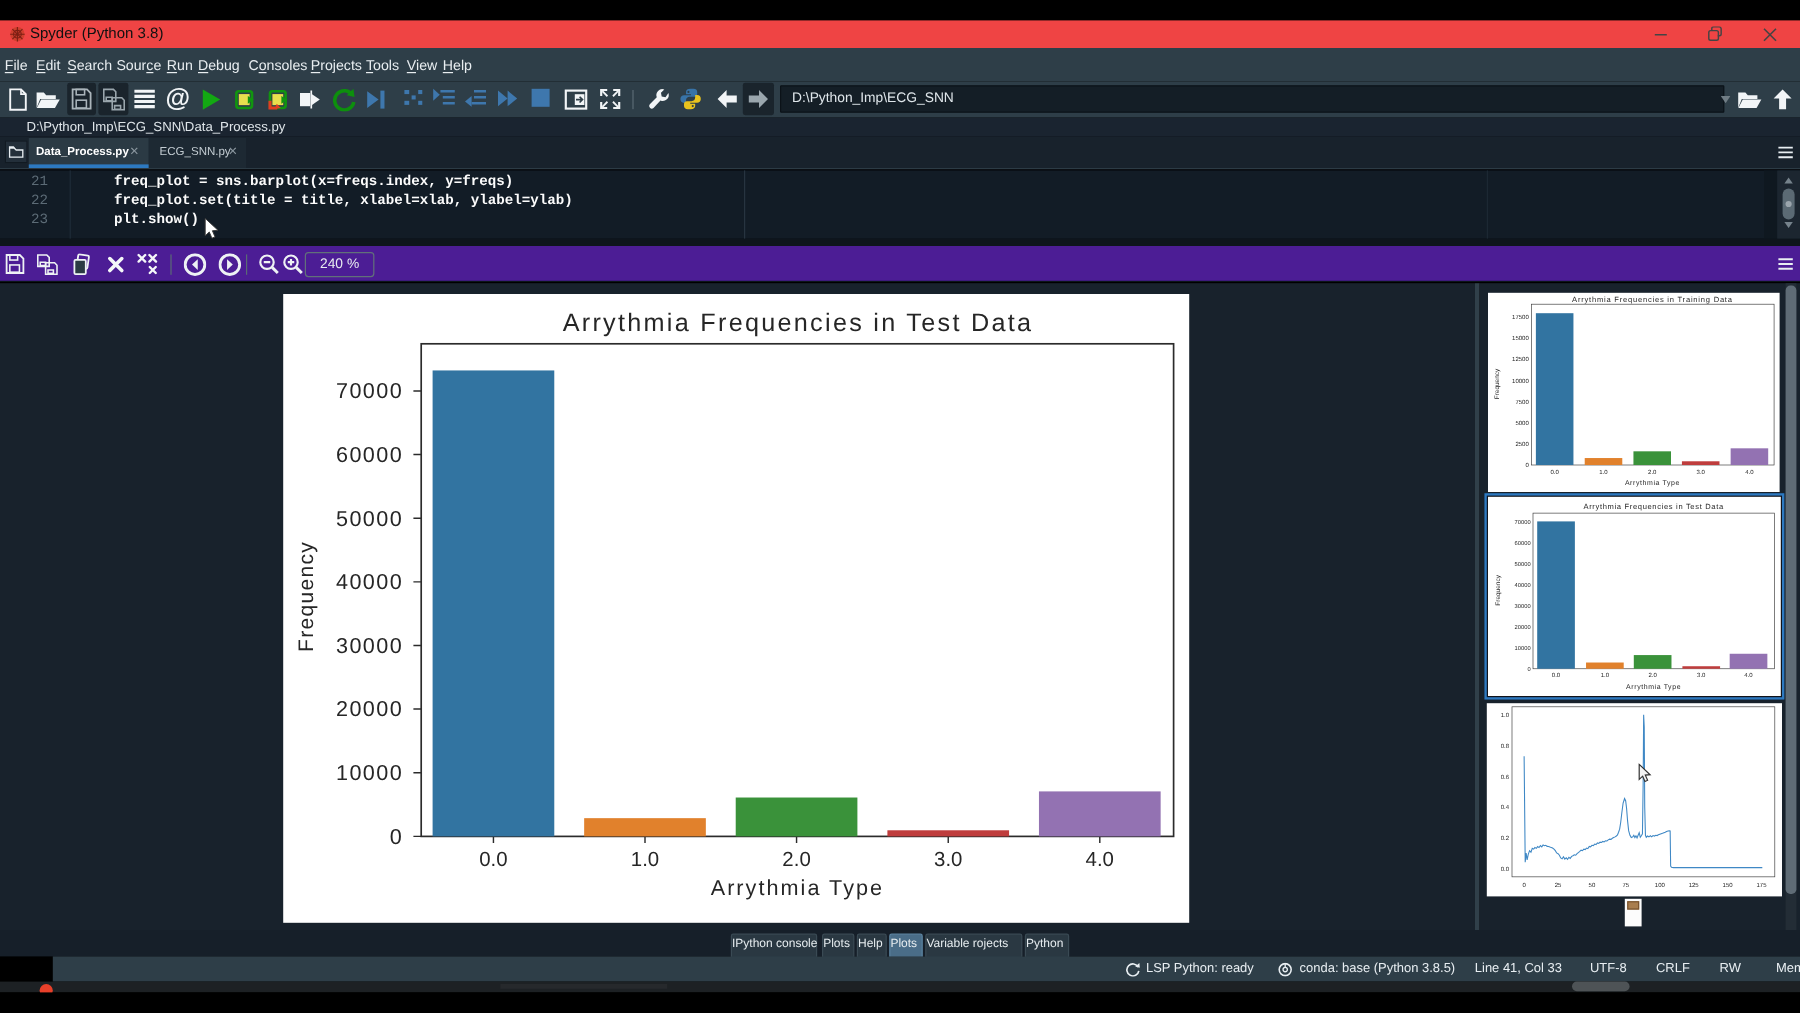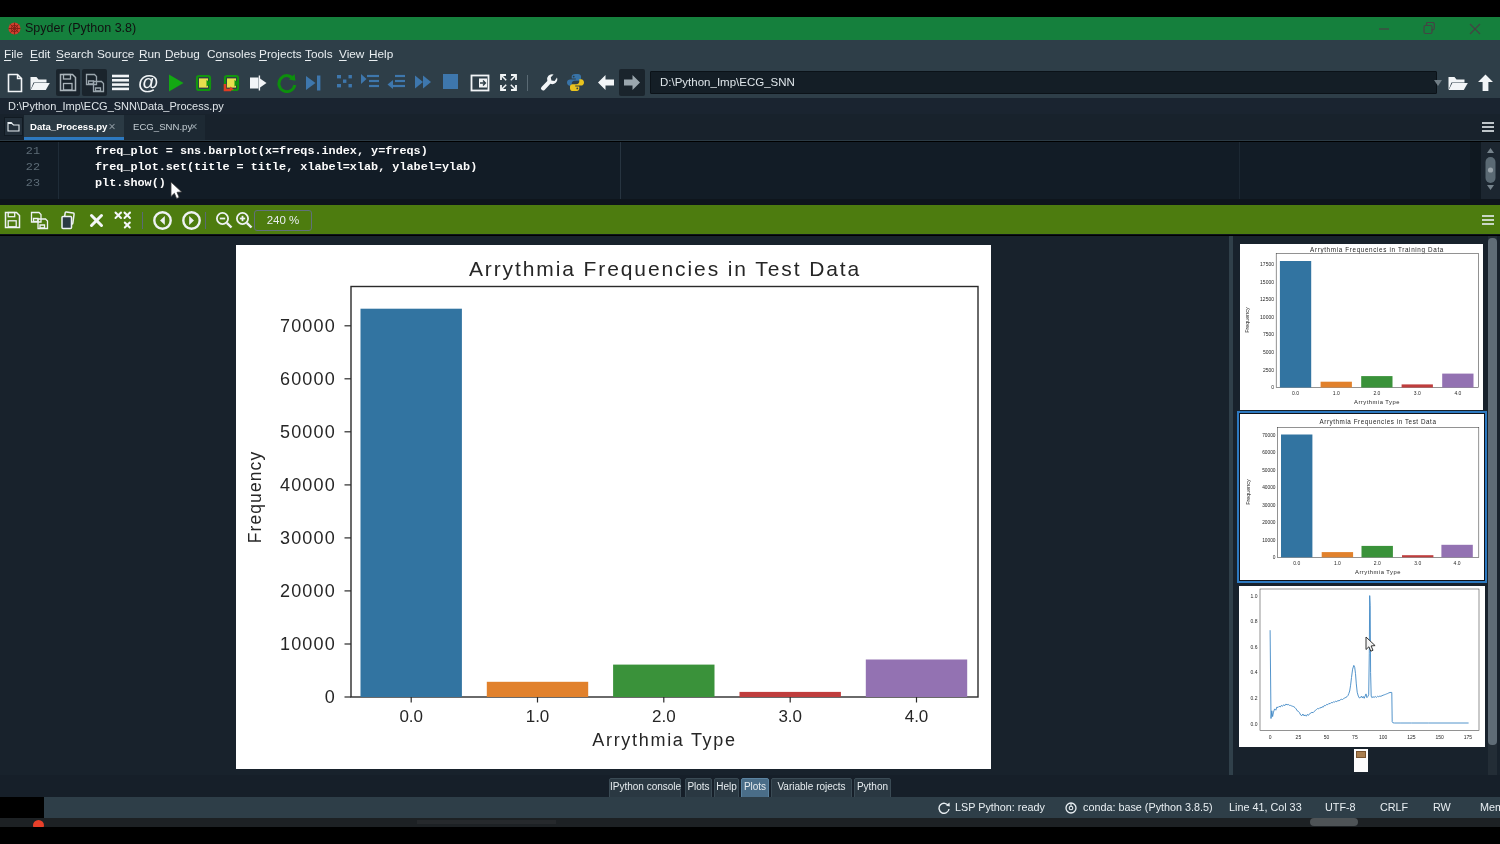--- a/index.html
+++ b/index.html
@@ -2,64 +2,64 @@
 <html><head>
 <meta charset="utf-8">
 <style>
 * { margin:0; padding:0; box-sizing:border-box; }
 html,body { width:1500px; height:844px; overflow:hidden; background:#000; }
 body { font-family:"Liberation Sans", sans-serif; }
 #app { position:absolute; left:0; top:0; width:1500px; height:844px; background:#000; }
 .abs { position:absolute; }
 
 
-#titlebar { left:0; top:17px; width:1500px; height:23px; background:#15803d; }
+#titlebar { left:0; top:17px; width:1500px; height:23px; background:#ef4444; }
 #titletext { left:25px; top:4px; font-size:12.5px; color:#111; }
 .winbtn { top:5px; width:26px; height:14px; }
 
 
 #menubar { left:0; top:40px; width:1500px; height:28px; background:#2e3e48; color:#e9eef1; font-size:11.8px; }
 #menubar span.mi { position:absolute; top:7px; }
 .mn { text-decoration:underline; text-underline-offset:2px; }
 
 
 #toolbar { left:0; top:68px; width:1500px; height:30px; background:#2e3e48; }
 .tbico { position:absolute; top:5px; }
 #pathfield { left:650px; top:3px; width:787px; height:23px; background:#141e26; border:1px solid #0b1218; border-radius:1px; color:#dfe6ea; font-size:11.5px; line-height:21px; padding-left:9px; }
 
 
-#crumb { left:0; top:98px; width:1500px; height:16px; background:#1a2430; color:#dfe5e9; font-size:11px; line-height:16px; padding-left:8px; }
+#crumb { left:0; top:98px; width:1500px; height:16px; background:#1a2430; color:#dfe5e9; font-size:11px; line-height:16px; padding-left:22px; }
 
 
 #tabrow { left:0; top:114px; width:1500px; height:27px; background:#18222c; border-bottom:1px solid #2c3b45;padding-left:44px; }
 #browsebtn { left:4px; top:3px; width:19px; height:19px; background:#232f3a; border:1px solid #111a22; }
 .edtab { position:absolute; top:1px; height:25px; font-size:9.6px; line-height:24px; }
 #tab1 { left:24px; width:100px; background:#2b3a44; color:#fff; font-weight:bold; border-bottom:3px solid #2d79c0; }
 #tab2 { left:124px; width:81px; background:#1d2933; color:#c3ccd2; }
 .tabx { color:#8a969e; font-weight:normal; }
 
 
 #editor { left:0; top:142px; width:1500px; height:57px; background:#121c26; font-family:"Liberation Mono", monospace; font-size:11.8px; line-height:15.5px; }
 .lnum { position:absolute; width:40px; text-align:right; color:#5c6b76; }
 .cline { position:absolute; left:95px; color:#fcfcfc; font-weight:bold; white-space:pre; }
 #editor-pad { left:0; top:199px; width:1500px; height:6px; background:#0e151c; }
 
 
-#plotbar { left:0; top:205px; width:1500px; height:30px; background:#4d7c0f; border-bottom:1px solid #0d141a; }
+#plotbar { left:0; top:205px; width:1500px; height:30px; background:#4c1d95; border-bottom:1px solid #0d141a; }
 #zoombox { left:254px; top:5px; width:58px; height:21px; border:1px solid #61707a; border-radius:3px; color:#e8edf0; font-size:11.5px; text-align:center; line-height:19px; }
 
 
 #plotmain { left:0; top:236px; width:1229px; height:539px; background:#18222c; }
 #fig { left:236px; top:9px; width:755px; height:524px; background:#fff; }
 #splitv { left:1229px; top:236px; width:4px; height:539px; background:#30404a; }
 #sidebar { left:1233px; top:236px; width:267px; height:539px; background:#18222c; }
 
 
 #btabs { left:0; top:775px; width:1500px; height:22px; background:#161f29; }
-.bbtn { position:absolute; top:3px; height:33px; background:#2a3842; border:1px solid #3a4a54; border-radius:2px; color:#e6ecef; font-size:10px; line-height:15px; text-align:center; white-space:nowrap; }
+.bbtn { position:absolute; top:3px; height:33px; background:#2a3842; border:1px solid #3a4a54; border-radius:2px; color:#e6ecef; font-size:10px; line-height:15px; text-align:left; white-space:nowrap; }
 #statusbar { left:0; top:797px; width:1500px; height:21px; background:#2e3e48; color:#e8eef2; font-size:10.8px;margin-left:44px; }
 .sitem { position:absolute; top:4px; }
 #bstrip { left:0; top:818px; width:1500px; height:9px; background:#1d2124; }
 </style>
 </head>
 <body>
 <div id="app">
   <div class="abs" id="titlebar">
     <svg class="abs" style="left:8px;top:5px" width="13" height="13" viewBox="0 0 13 13">
       <circle cx="6.5" cy="6.5" r="6" fill="#cf3f2e"></circle>

